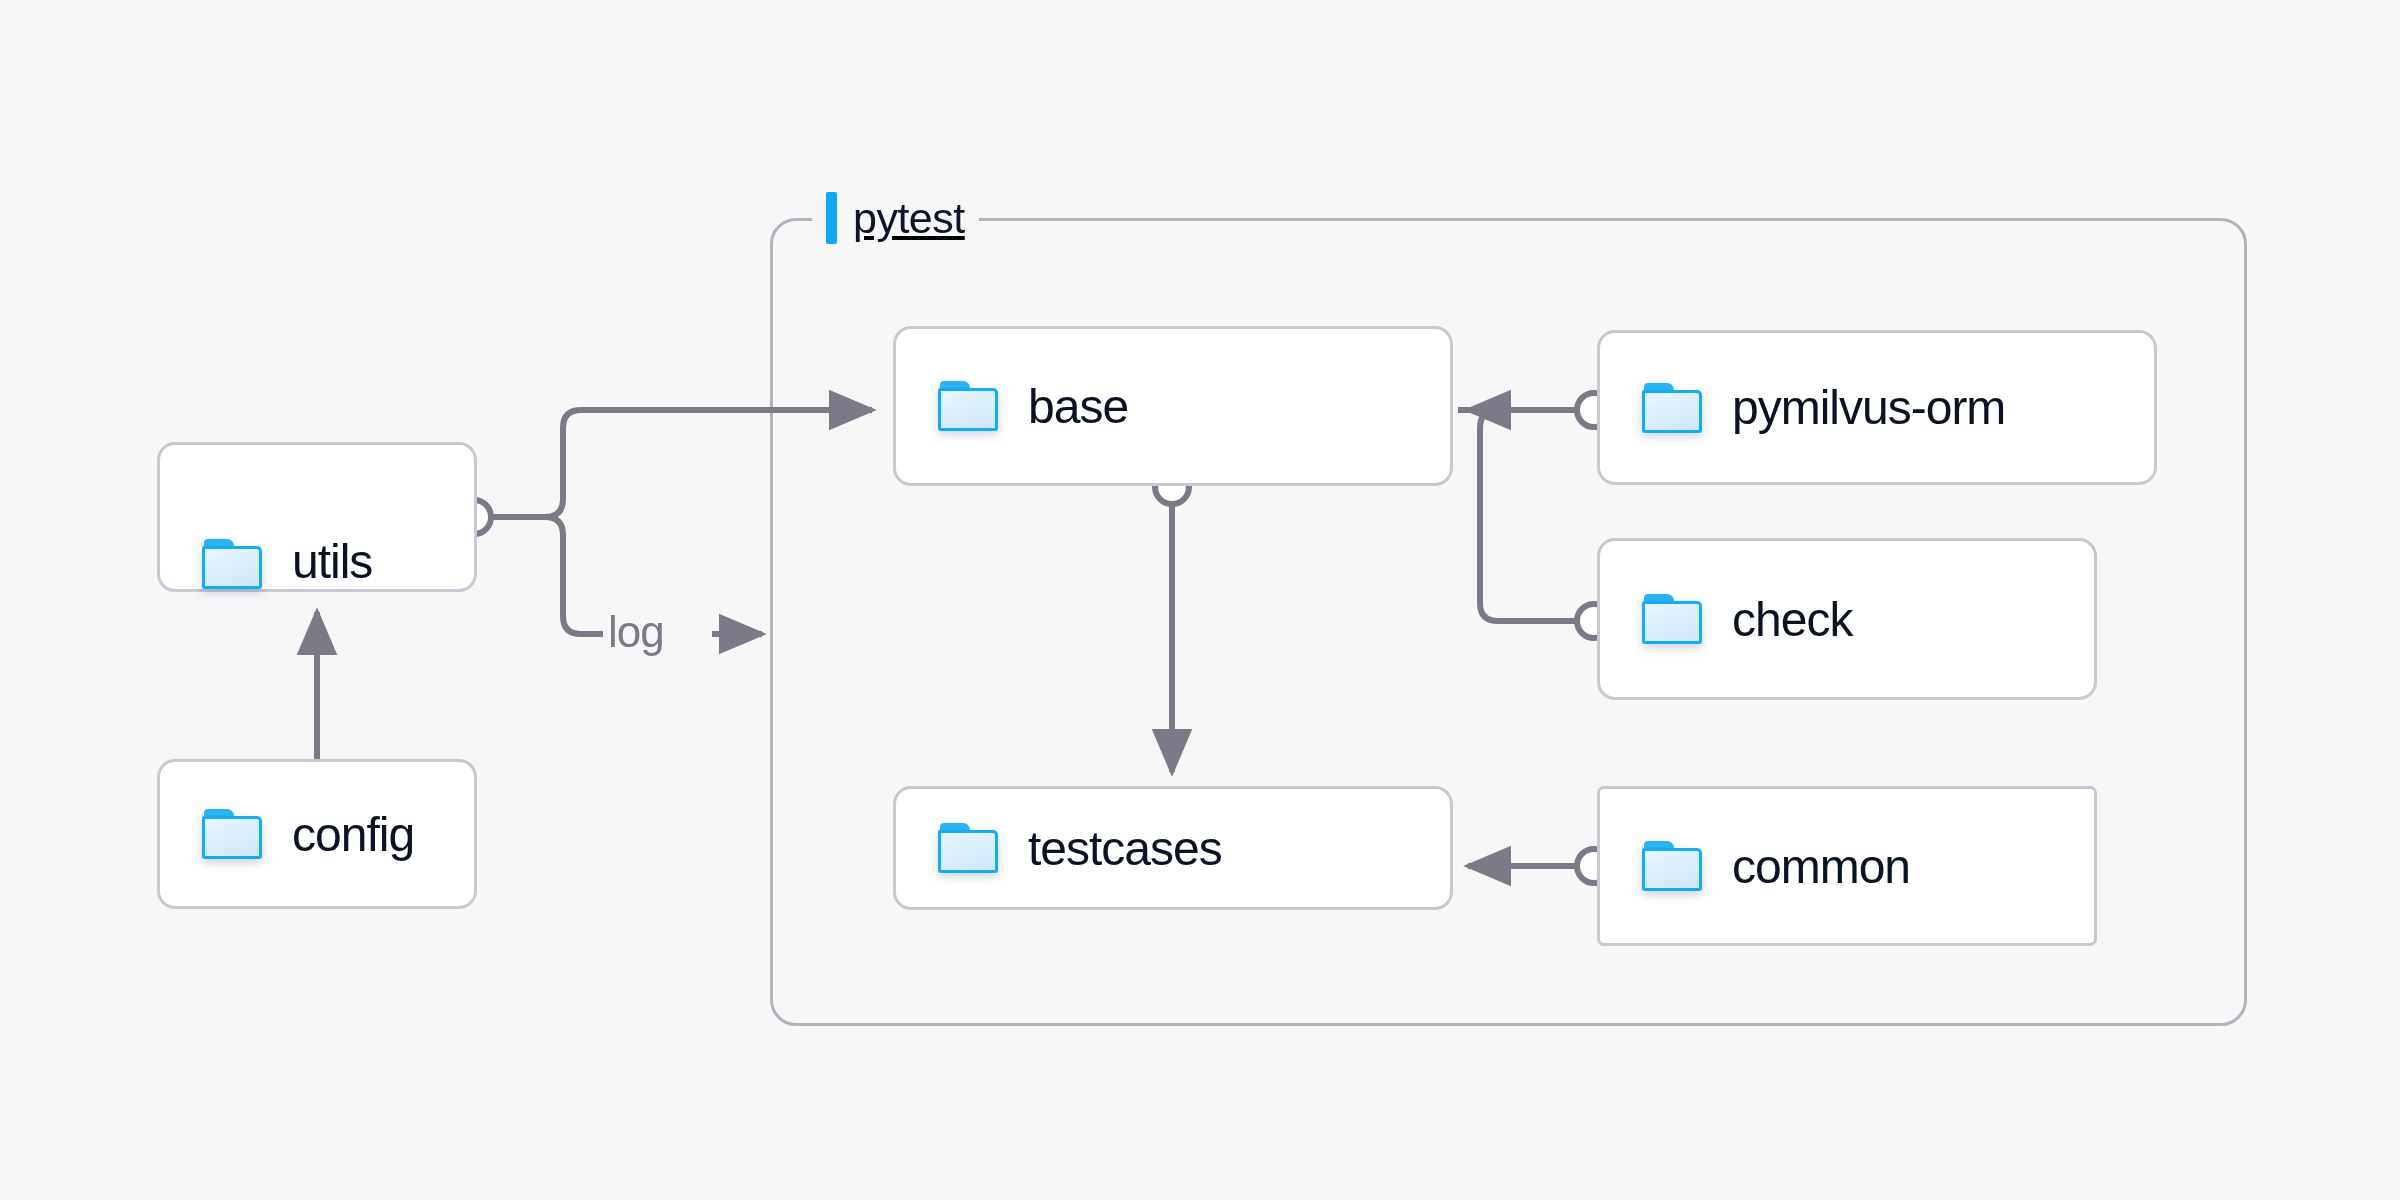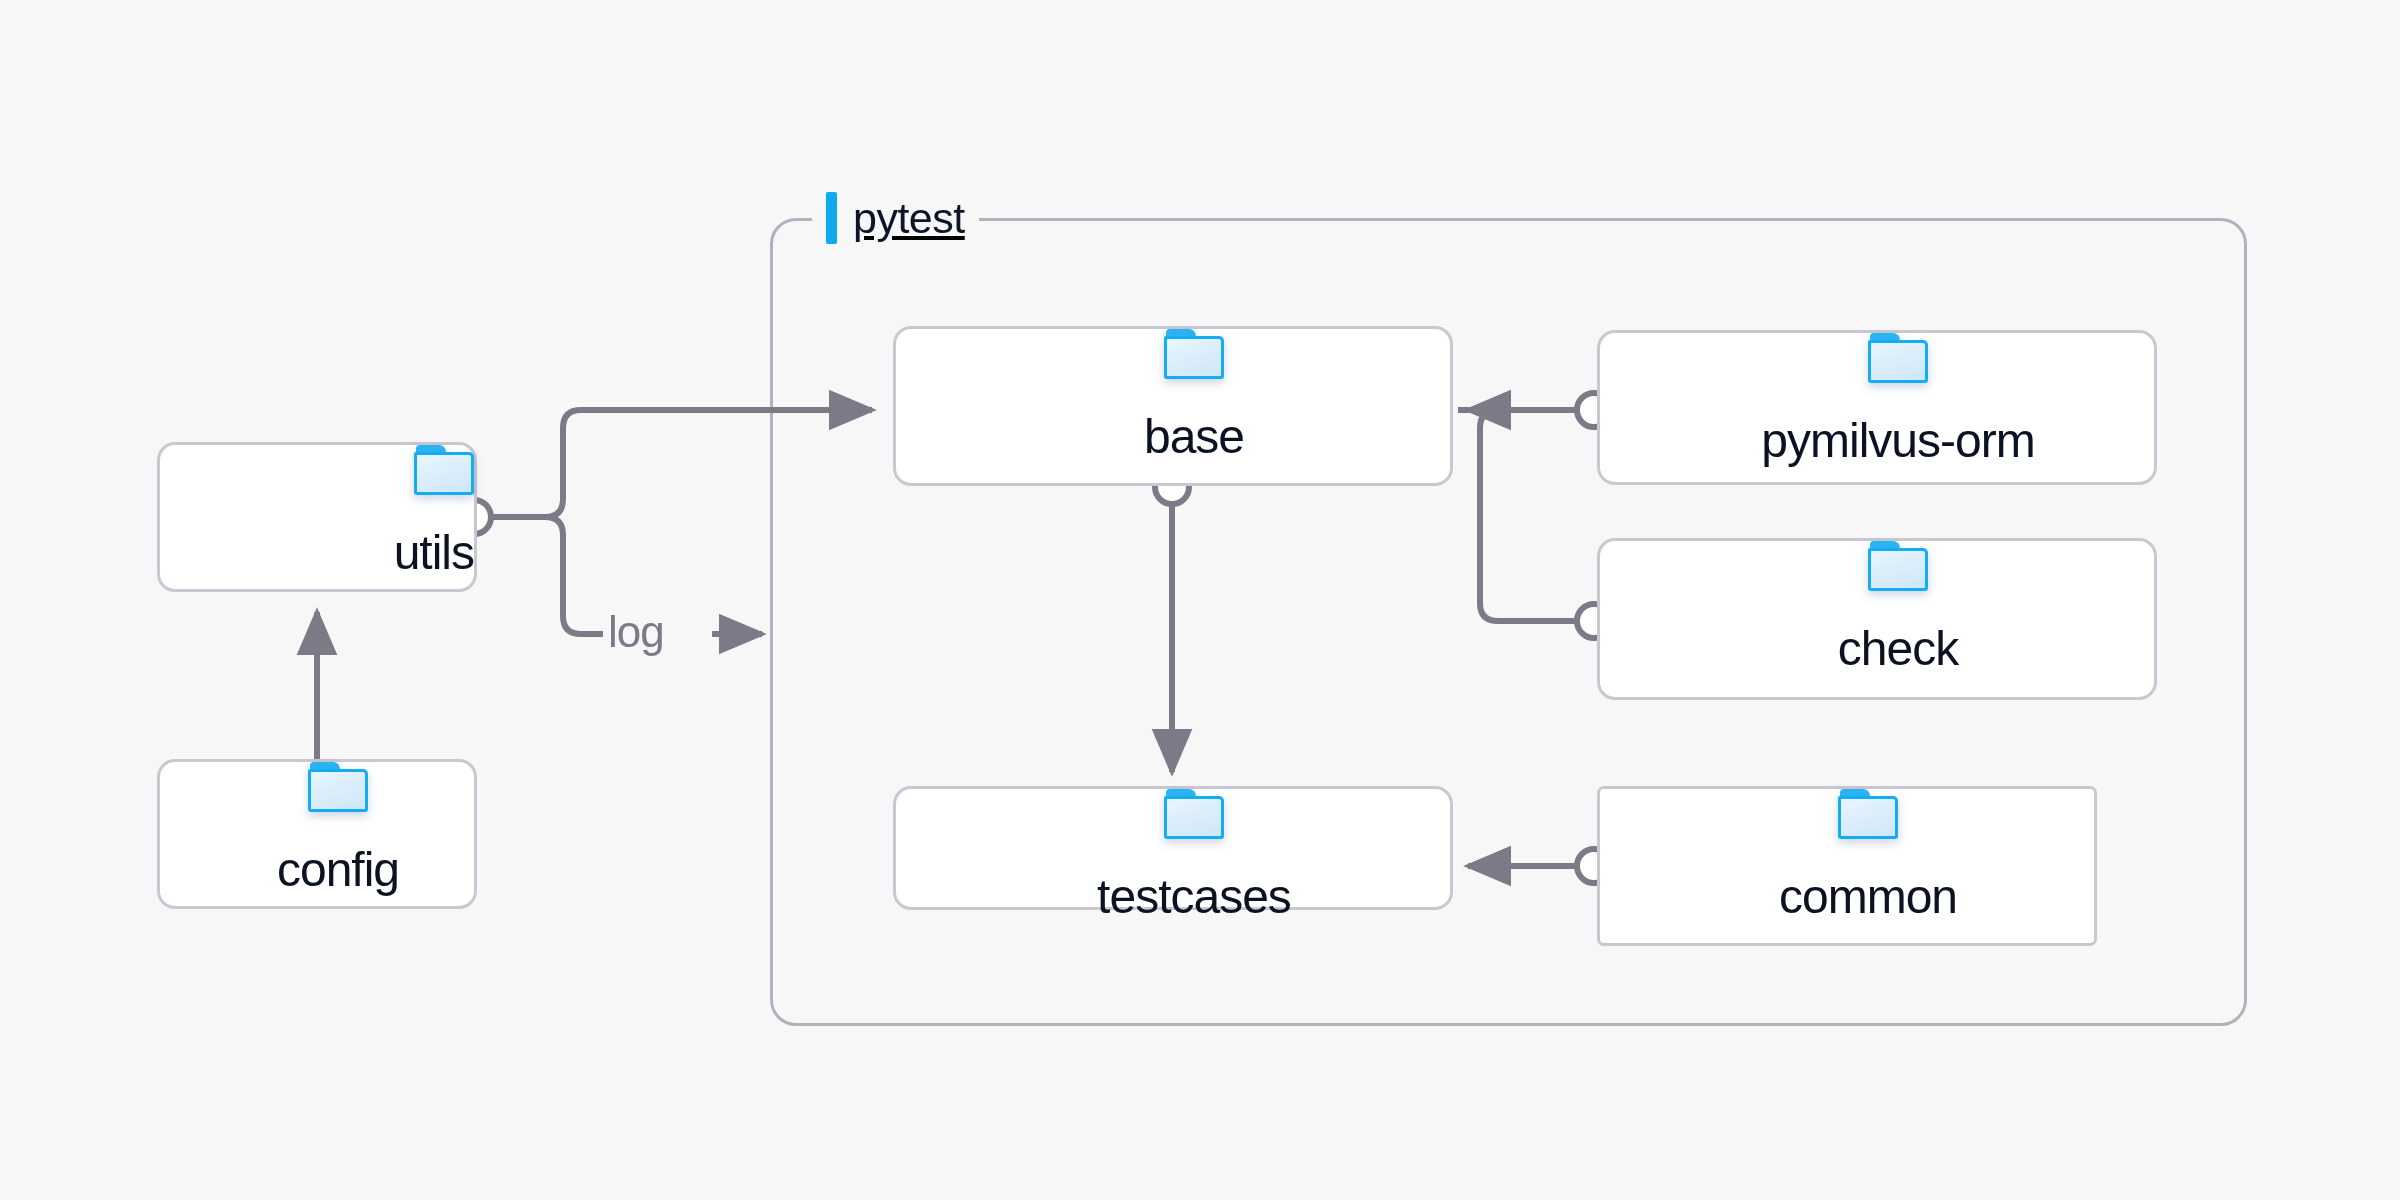--- a/index.html
+++ b/index.html
@@ -35,21 +35,20 @@
 
   .node{
     position:absolute;
     background:#ffffff;
     border:3px solid #c9c7d1;
     border-radius:18px;
     box-sizing:border-box;
     display:flex;align-items:center;
     padding-left:42px;
     gap:30px;
-    flex-direction:column;
   }
   .node .label{
     font-size:48px;color:#0b1222;letter-spacing:-1px;white-space:nowrap;
   }
 
   .folder{
     position:relative;width:60px;height:50px;flex:0 0 auto;
     filter:drop-shadow(0 4px 5px rgba(60,90,130,.25));
   }
   .folder .tab{
@@ -155,21 +154,21 @@
   </div>
 
   <div class="node" style="left:1597px;top:330px;width:560px;height:155px;">
     <span class="folder">
       <span class="tab"></span>
         <span class="body"></span>
     </span>
     <span class="label">pymilvus-orm</span>
   </div>
 
-  <div class="node" style="left:1597px;top:538px;width:560px;height:162px;">
+  <div class="node" style="left:1597px;top:538px;width:500px;height:162px;">
     <span class="folder">
       <span class="tab"></span>
         <span class="body"></span>
     </span>
     <span class="label">check</span>
   </div>
 
   <div class="node" style="left:1597px;top:786px;width:500px;height:160px;border-radius:7px;">
     <span class="folder">
       <span class="tab"></span>

